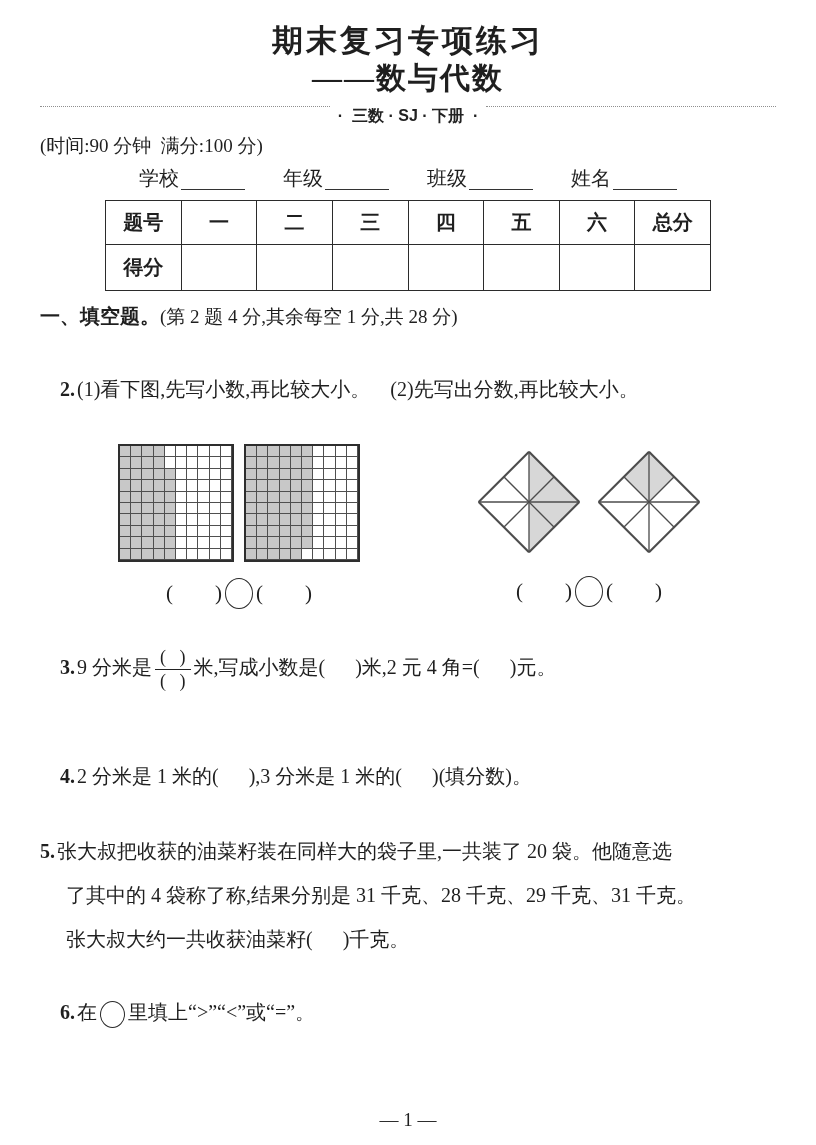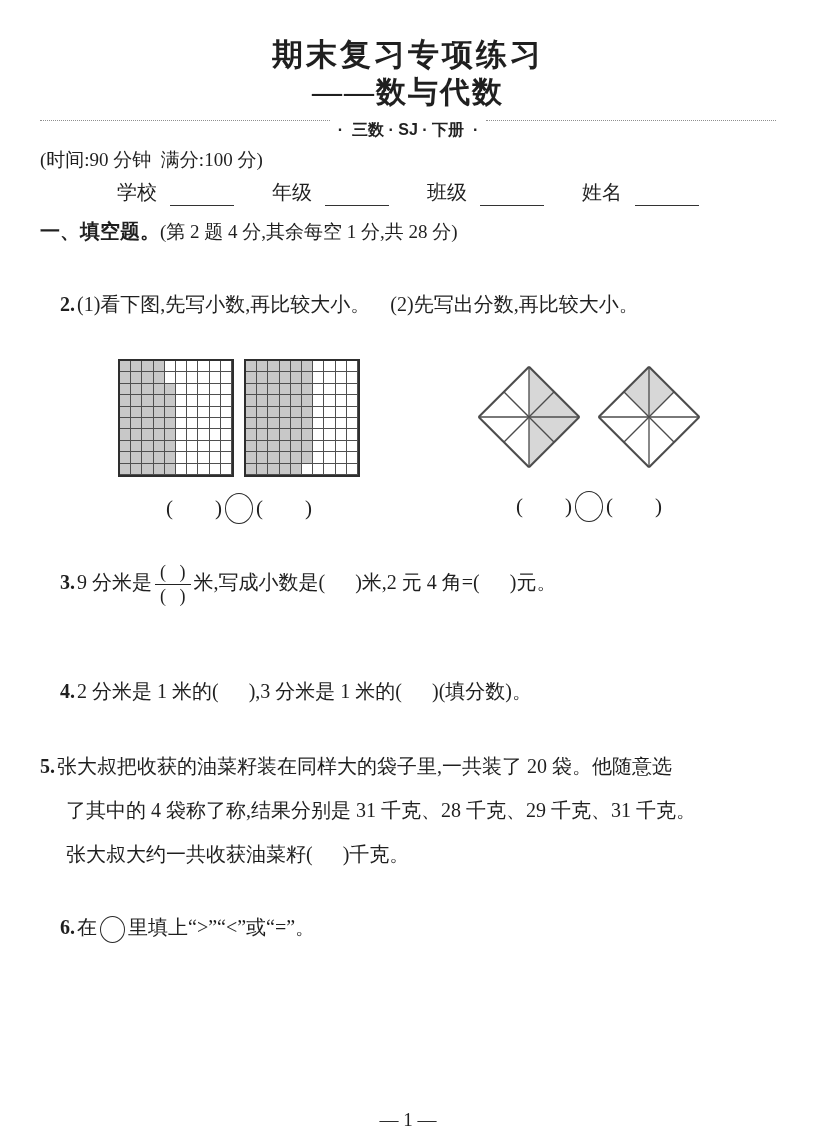--- a/index.html
+++ b/index.html
@@ -2,35 +2,35 @@
 <html><head>
 <meta charset="utf-8">
 <style>
   * { box-sizing: border-box; }
   html,body { margin:0; padding:0; }
   body {
     width:816px; height:1145px; overflow:hidden; background:#ffffff;
     color:#1f1f1f; font-family:"Liberation Serif","DejaVu Serif",serif;
     font-size:20px;
   }
-  .page { width:816px; height:1145px; padding:36px 40px 0 40px; position:relative; }
+  .page { width:816px; height:1145px; padding:22px 40px 0 40px; position:relative; }
   .t { white-space:pre-wrap; }
 
   .title1 { text-align:center; font-size:31px; font-weight:bold; letter-spacing:3px; line-height:38px; }
   .title2 { text-align:center; font-size:30px; font-weight:bold; letter-spacing:2px; line-height:36px; }
 
   .rule-row { display:flex; align-items:flex-start; margin-top:10px; height:22px; }
   .dotted { flex:1; border-top:1.5px dotted #8f8f8f; }
   .edition { font-family:"Liberation Sans","DejaVu Sans",sans-serif; font-weight:bold;
              font-size:16px; padding:0 8px; color:#222; }
 
   .meta { text-align:left; margin-top:4px; font-size:19px; line-height:28px; }
 
   .fields { display:flex; justify-content:center; gap:38px; margin-top:2px; height:30px; align-items:flex-end; }
-  .field { display:flex; align-items:flex-end;gap:11px; }
+  .field { display:flex; align-items:center; }
   .blankline { display:inline-block; width:64px; border-bottom:1.5px solid #333; height:22px; margin-left:2px; }
 
   table.score { border-collapse:collapse; margin:8px auto 0 auto; table-layout:fixed; width:606px; }
   table.score th, table.score td { border:1.6px solid #2b2b2b; text-align:center; font-weight:600; font-size:20px; }
   table.score th { height:44px; }
   table.score td { height:46px; }
 
   .sec { margin-top:10px; line-height:30px; }
   .sec-title { font-family:"Liberation Sans","DejaVu Sans",sans-serif; font-weight:bold; font-size:20px; }
   .sec-note { font-size:19px; }
@@ -89,20 +89,44 @@
     <div class="field">
       <span>班级</span>
         <span class="blankline"></span>
     </div>
     <div class="field">
       <span>姓名</span>
         <span class="blankline"></span>
     </div>
   </div>
 
+  <table class="score">
+    <tbody>
+        <tr>
+      <th>题号</th>
+      <th>一</th>
+      <th>二</th>
+      <th>三</th>
+      <th>四</th>
+      <th>五</th>
+      <th>六</th>
+      <th>总分</th>
+    </tr>
+    <tr>
+      <td>得分</td>
+      <td></td>
+      <td></td>
+      <td></td>
+      <td></td>
+      <td></td>
+      <td></td>
+      <td></td>
+    </tr>
+  </tbody>
+    </table>
 
   <div class="sec">
     <span class="sec-title t">一、填空题。</span><span class="sec-note t">(第 2 题 4 分,其余每空 1 分,共 28 分)</span>
   </div>
 
 
   <div class="q t" style="margin-top:12px;">
     <span class="qn">2.</span><span>(1)看下图,先写小数,再比较大小。    (2)先写出分数,再比较大小。</span>
   </div>
 

